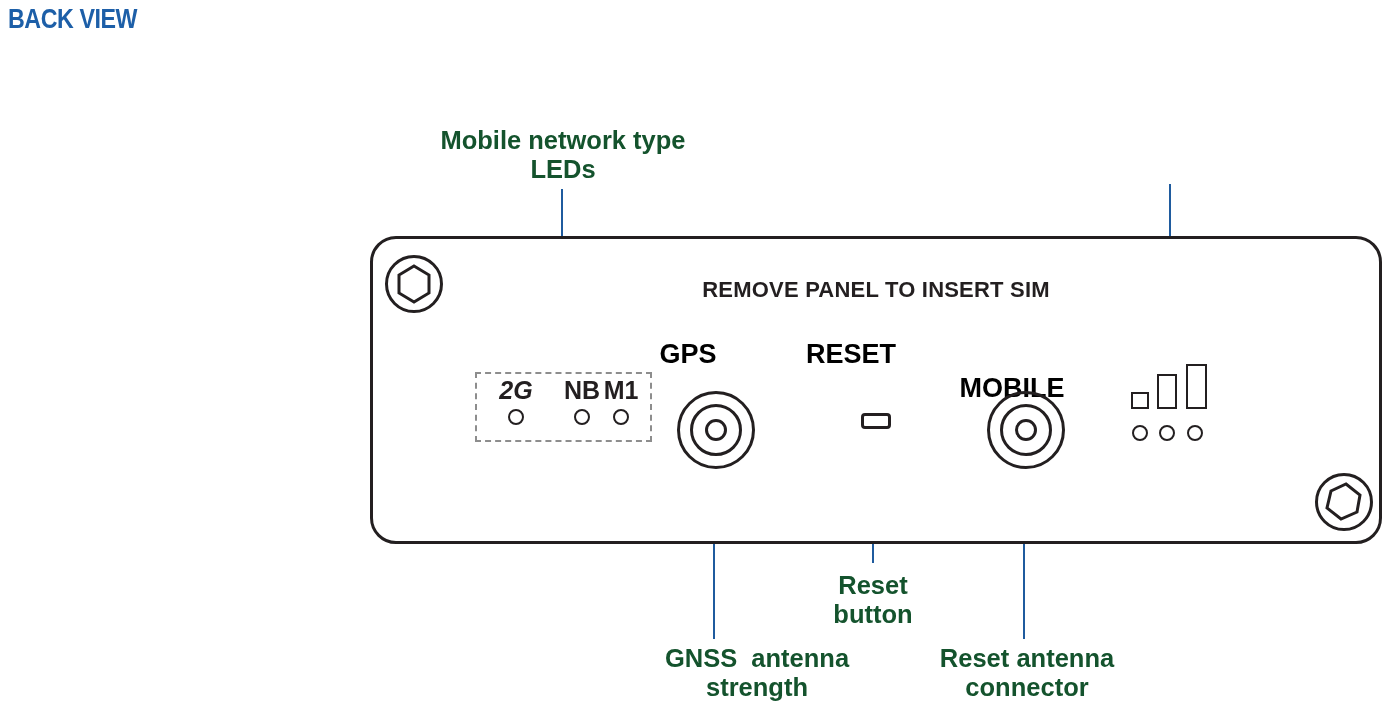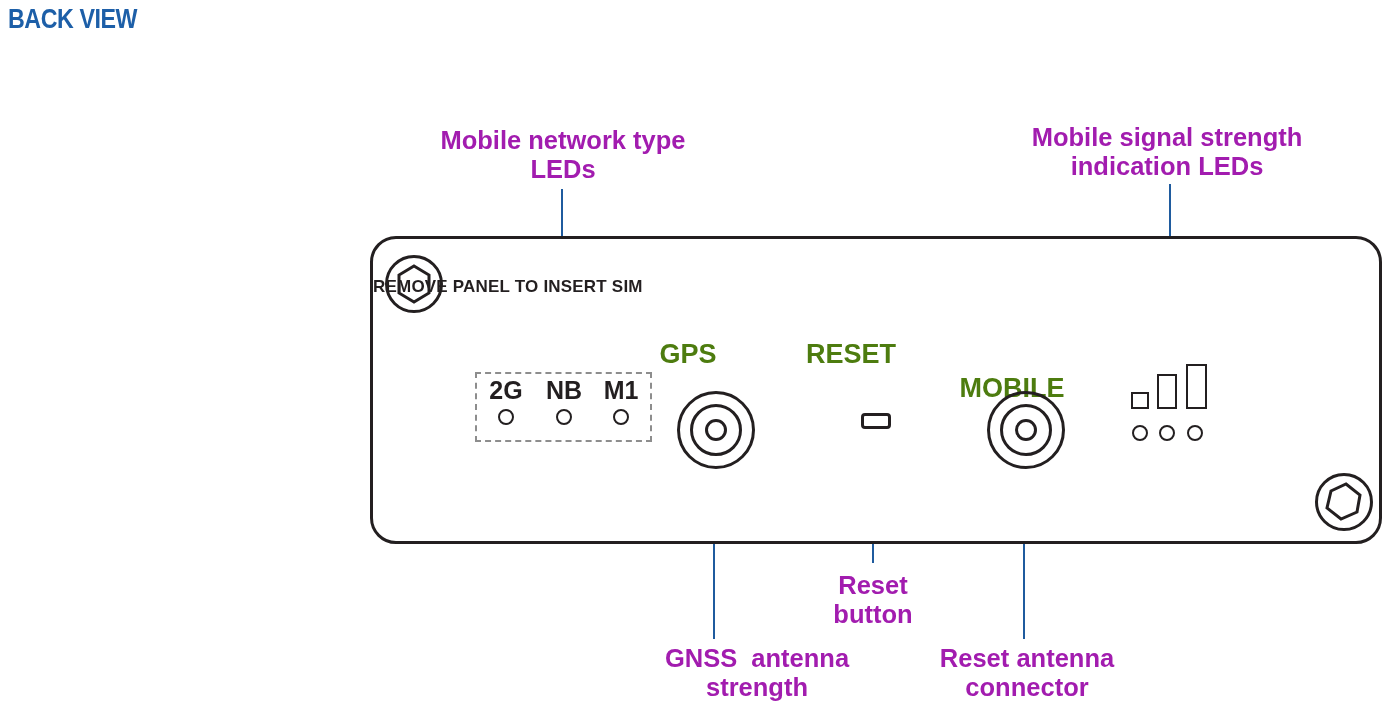--- a/index.html
+++ b/index.html
@@ -31,21 +31,21 @@
     letter-spacing: -0.5px;
     color: #1d5fa8;
     font-family: "Liberation Sans Narrow", "Liberation Sans", sans-serif;
     transform: scaleX(0.86);
     transform-origin: left top;
     white-space: nowrap;
   }
   
   .callout {
     position: absolute;
-    color: #a21caf;
+    color: #14532d;
     font-size: 25.5px;
     font-weight: 600;
     line-height: 1.12;
     text-align: center;
     white-space: pre;
   }
   .callout.c-net-type  { left: 383px;  top: 126px; width: 360px; }
   .callout.c-signal    { left: 986px;  top: 123px; width: 362px; }
   .callout.c-reset     { left: 757px;  top: 571px; width: 232px; }
   .callout.c-gnss      { left: 592px;  top: 644px; width: 330px; }
@@ -73,21 +73,22 @@
     border: 3px solid #231f20;
     border-radius: 26px;
     box-sizing: border-box;
     background: #ffffff;
   }
   .panel-title {
     position: absolute;
     left: 0;
     top: 38px;
     width: 100%;
-    font-size: 17px;
+    text-align: center;
+    font-size: 22px;
     font-weight: bold;
     color: #231f20;
     letter-spacing: 0.2px;
   }
   
   .screw {
     position: absolute;
     width: 58px;
     height: 58px;
     border: 3px solid #231f20;
@@ -96,21 +97,21 @@
   }
   .screw.s-tl { left: 12px; top: 16px; }
   .screw.s-br { left: 942px; top: 234px; }
   .screw svg { position: absolute; left: 0; top: 0; }
 
   
   .port-label {
     position: absolute;
     font-size: 27px;
     font-weight: bold;
-    color: #4d7c0f;
+    color: #000000;
     text-align: center;
     white-space: nowrap;
   }
   .port-label.p-gps    { left: 270px; top: 100px; width: 90px; }
   .port-label.p-reset  { left: 420px; top: 100px; width: 116px; }
   .port-label.p-mobile { left: 565px; top: 100px; width: 148px; margin-top: 34px; }
 
   
   #led-group {
     position: absolute;
@@ -120,22 +121,22 @@
     height: 70px;
     border: 2.5px dashed #8d8d8d;
     box-sizing: border-box;
   }
   .led-cell {
     position: absolute;
     top: 4px;
     width: 54px;
     text-align: center;
   }
-  .led-cell.cell-0 { left: 2px; }
-  .led-cell.cell-1 { left: 60px; }
+  .led-cell.cell-0 { left: 12px; font-style: italic; }
+  .led-cell.cell-1 { left: 78px; }
   .led-cell.cell-2 { left: 117px; }
   .led-cell .led-text {
     font-size: 25px;
     font-weight: bold;
     color: #231f20;
     line-height: 1;
     display: block;
   }
   .led-cell .led-dot {
     display: block;
@@ -215,22 +216,20 @@
   <div class="view-heading">BACK VIEW</div>
 
   <div class="leader l-nettype"></div>
   <div class="leader l-signal"></div>
   <div class="leader l-reset"></div>
   <div class="leader l-gnss"></div>
   <div class="leader l-mobileant"></div>
 
   <div class="callout c-net-type">Mobile network type
 LEDs</div>
-  <div class="callout c-signal">Mobile signal strength
-indication LEDs</div>
   <div class="callout c-reset">Reset
 button</div>
   <div class="callout c-gnss">GNSS  antenna
 strength</div>
   <div class="callout c-mobile-ant">Reset antenna
 connector</div>
 
   <div id="panel">
 
     <div class="panel-title">REMOVE PANEL TO INSERT SIM</div>

